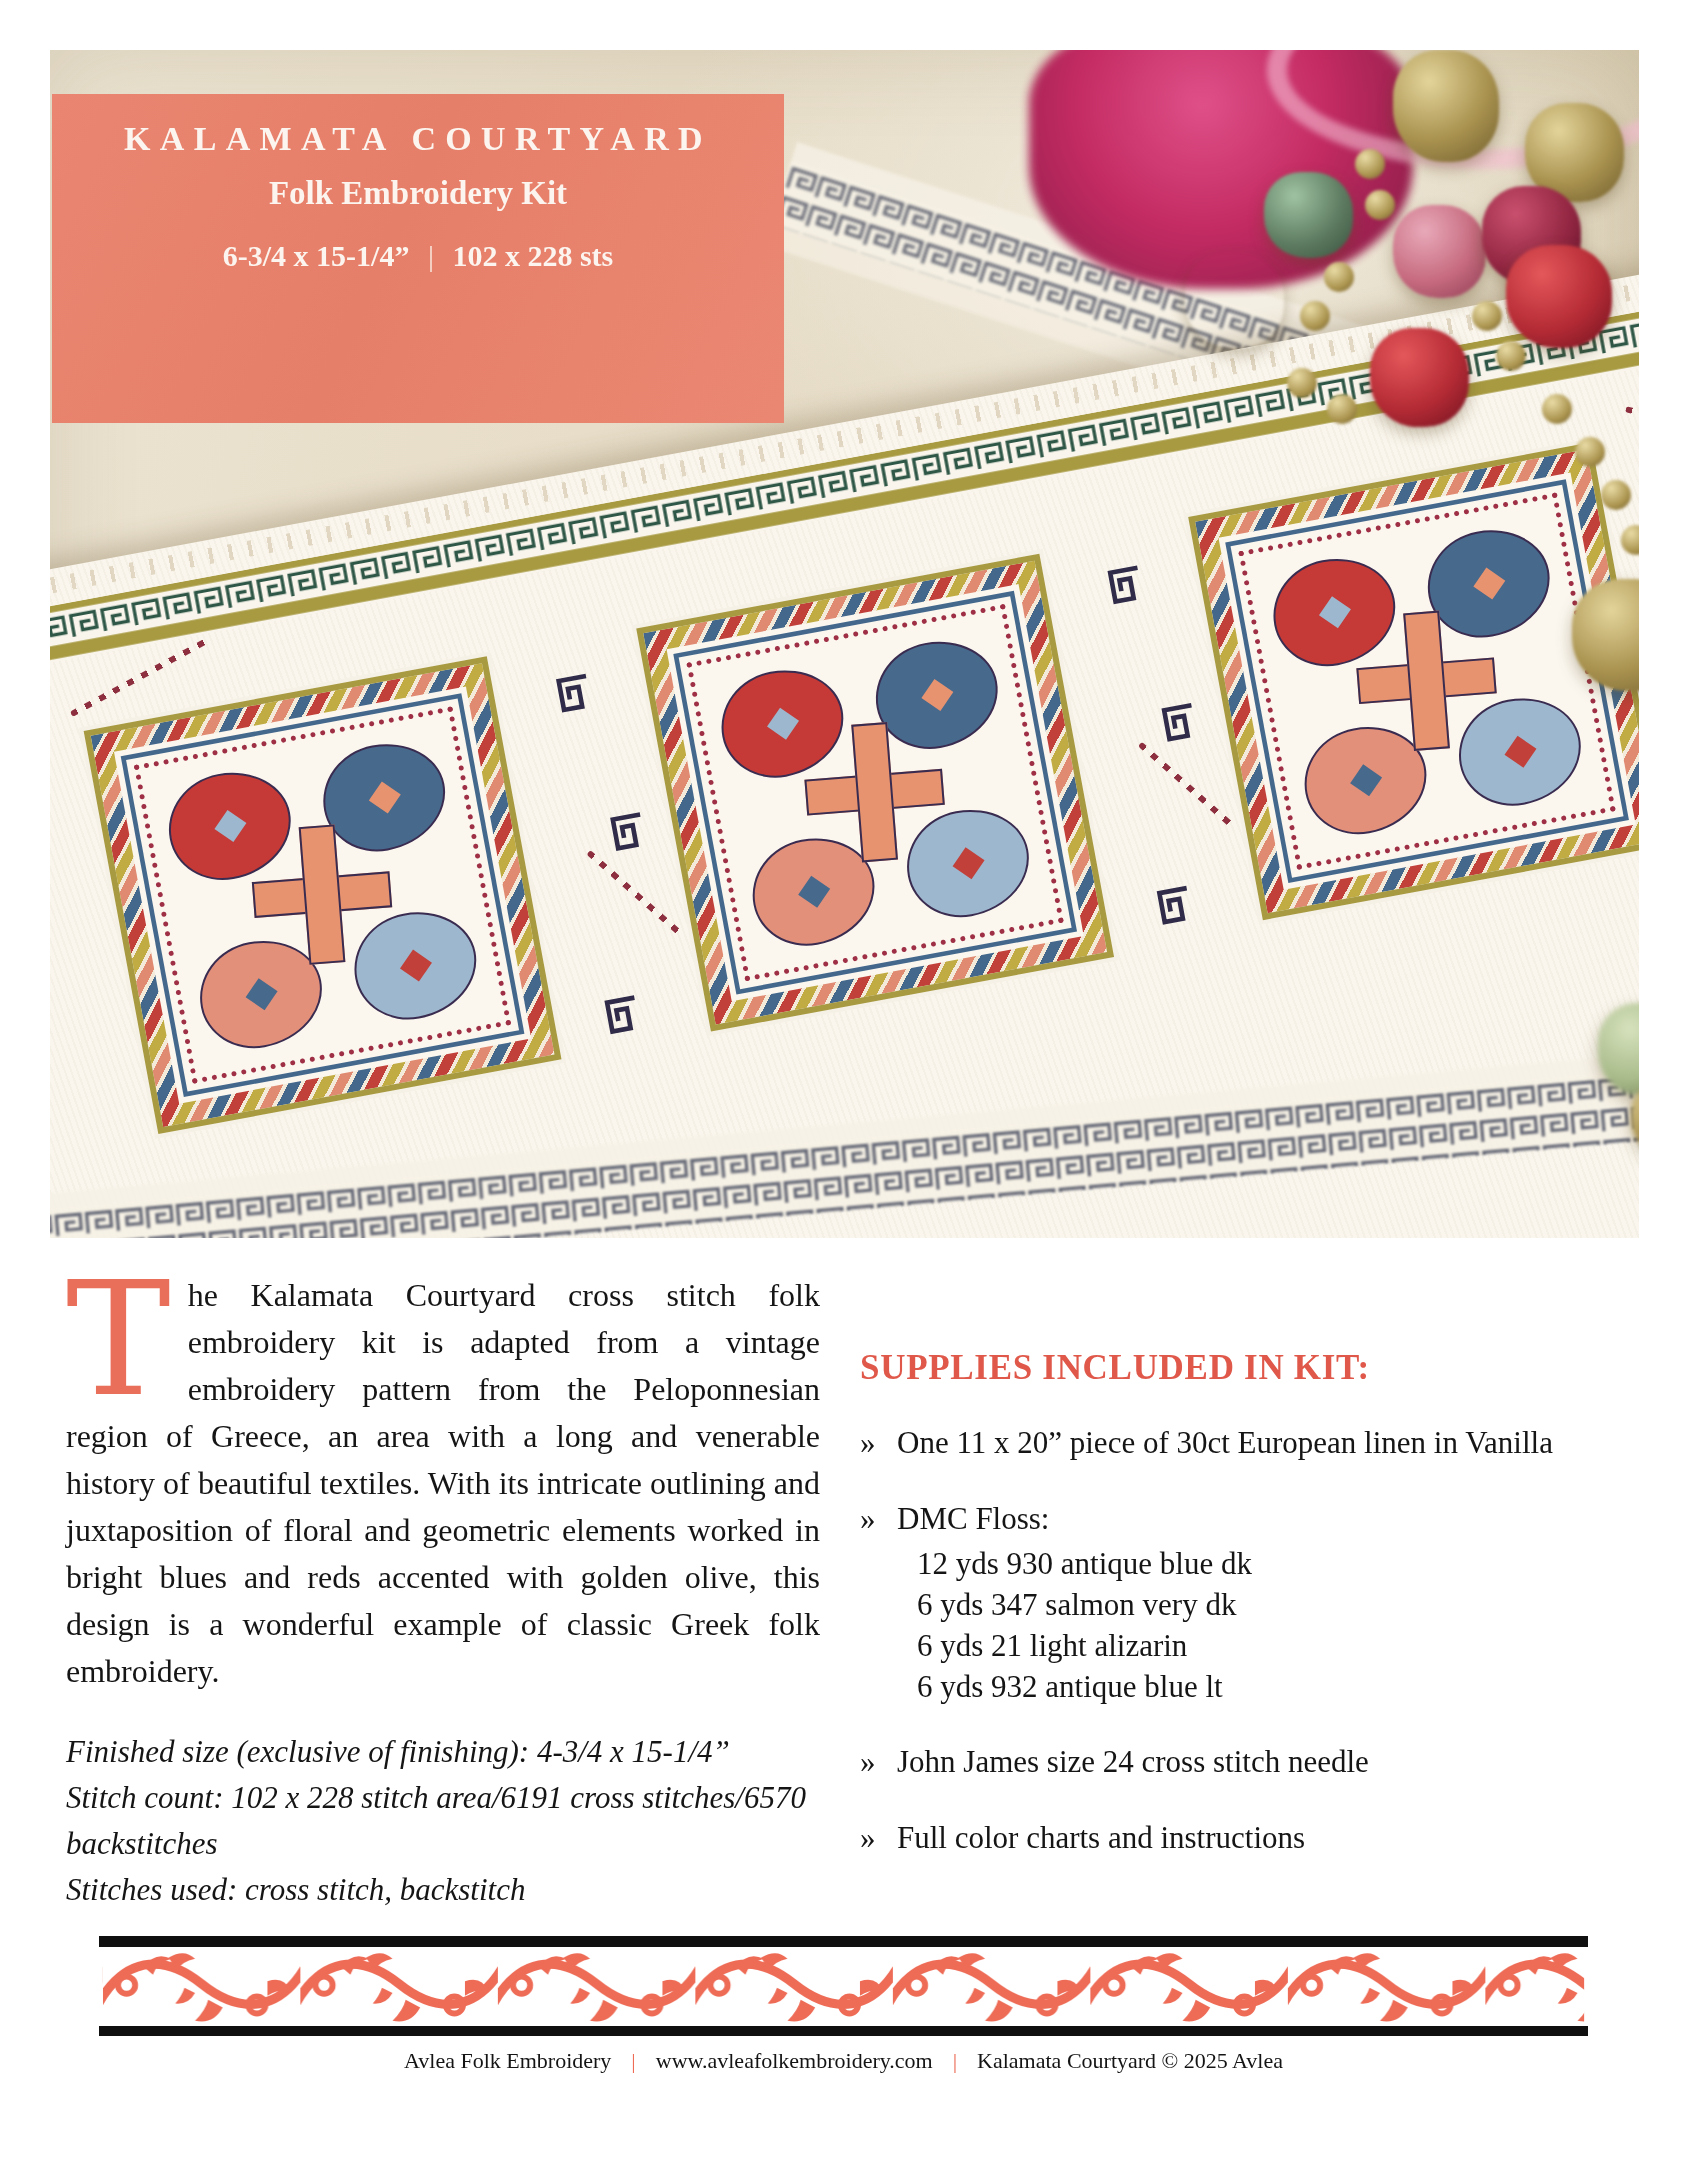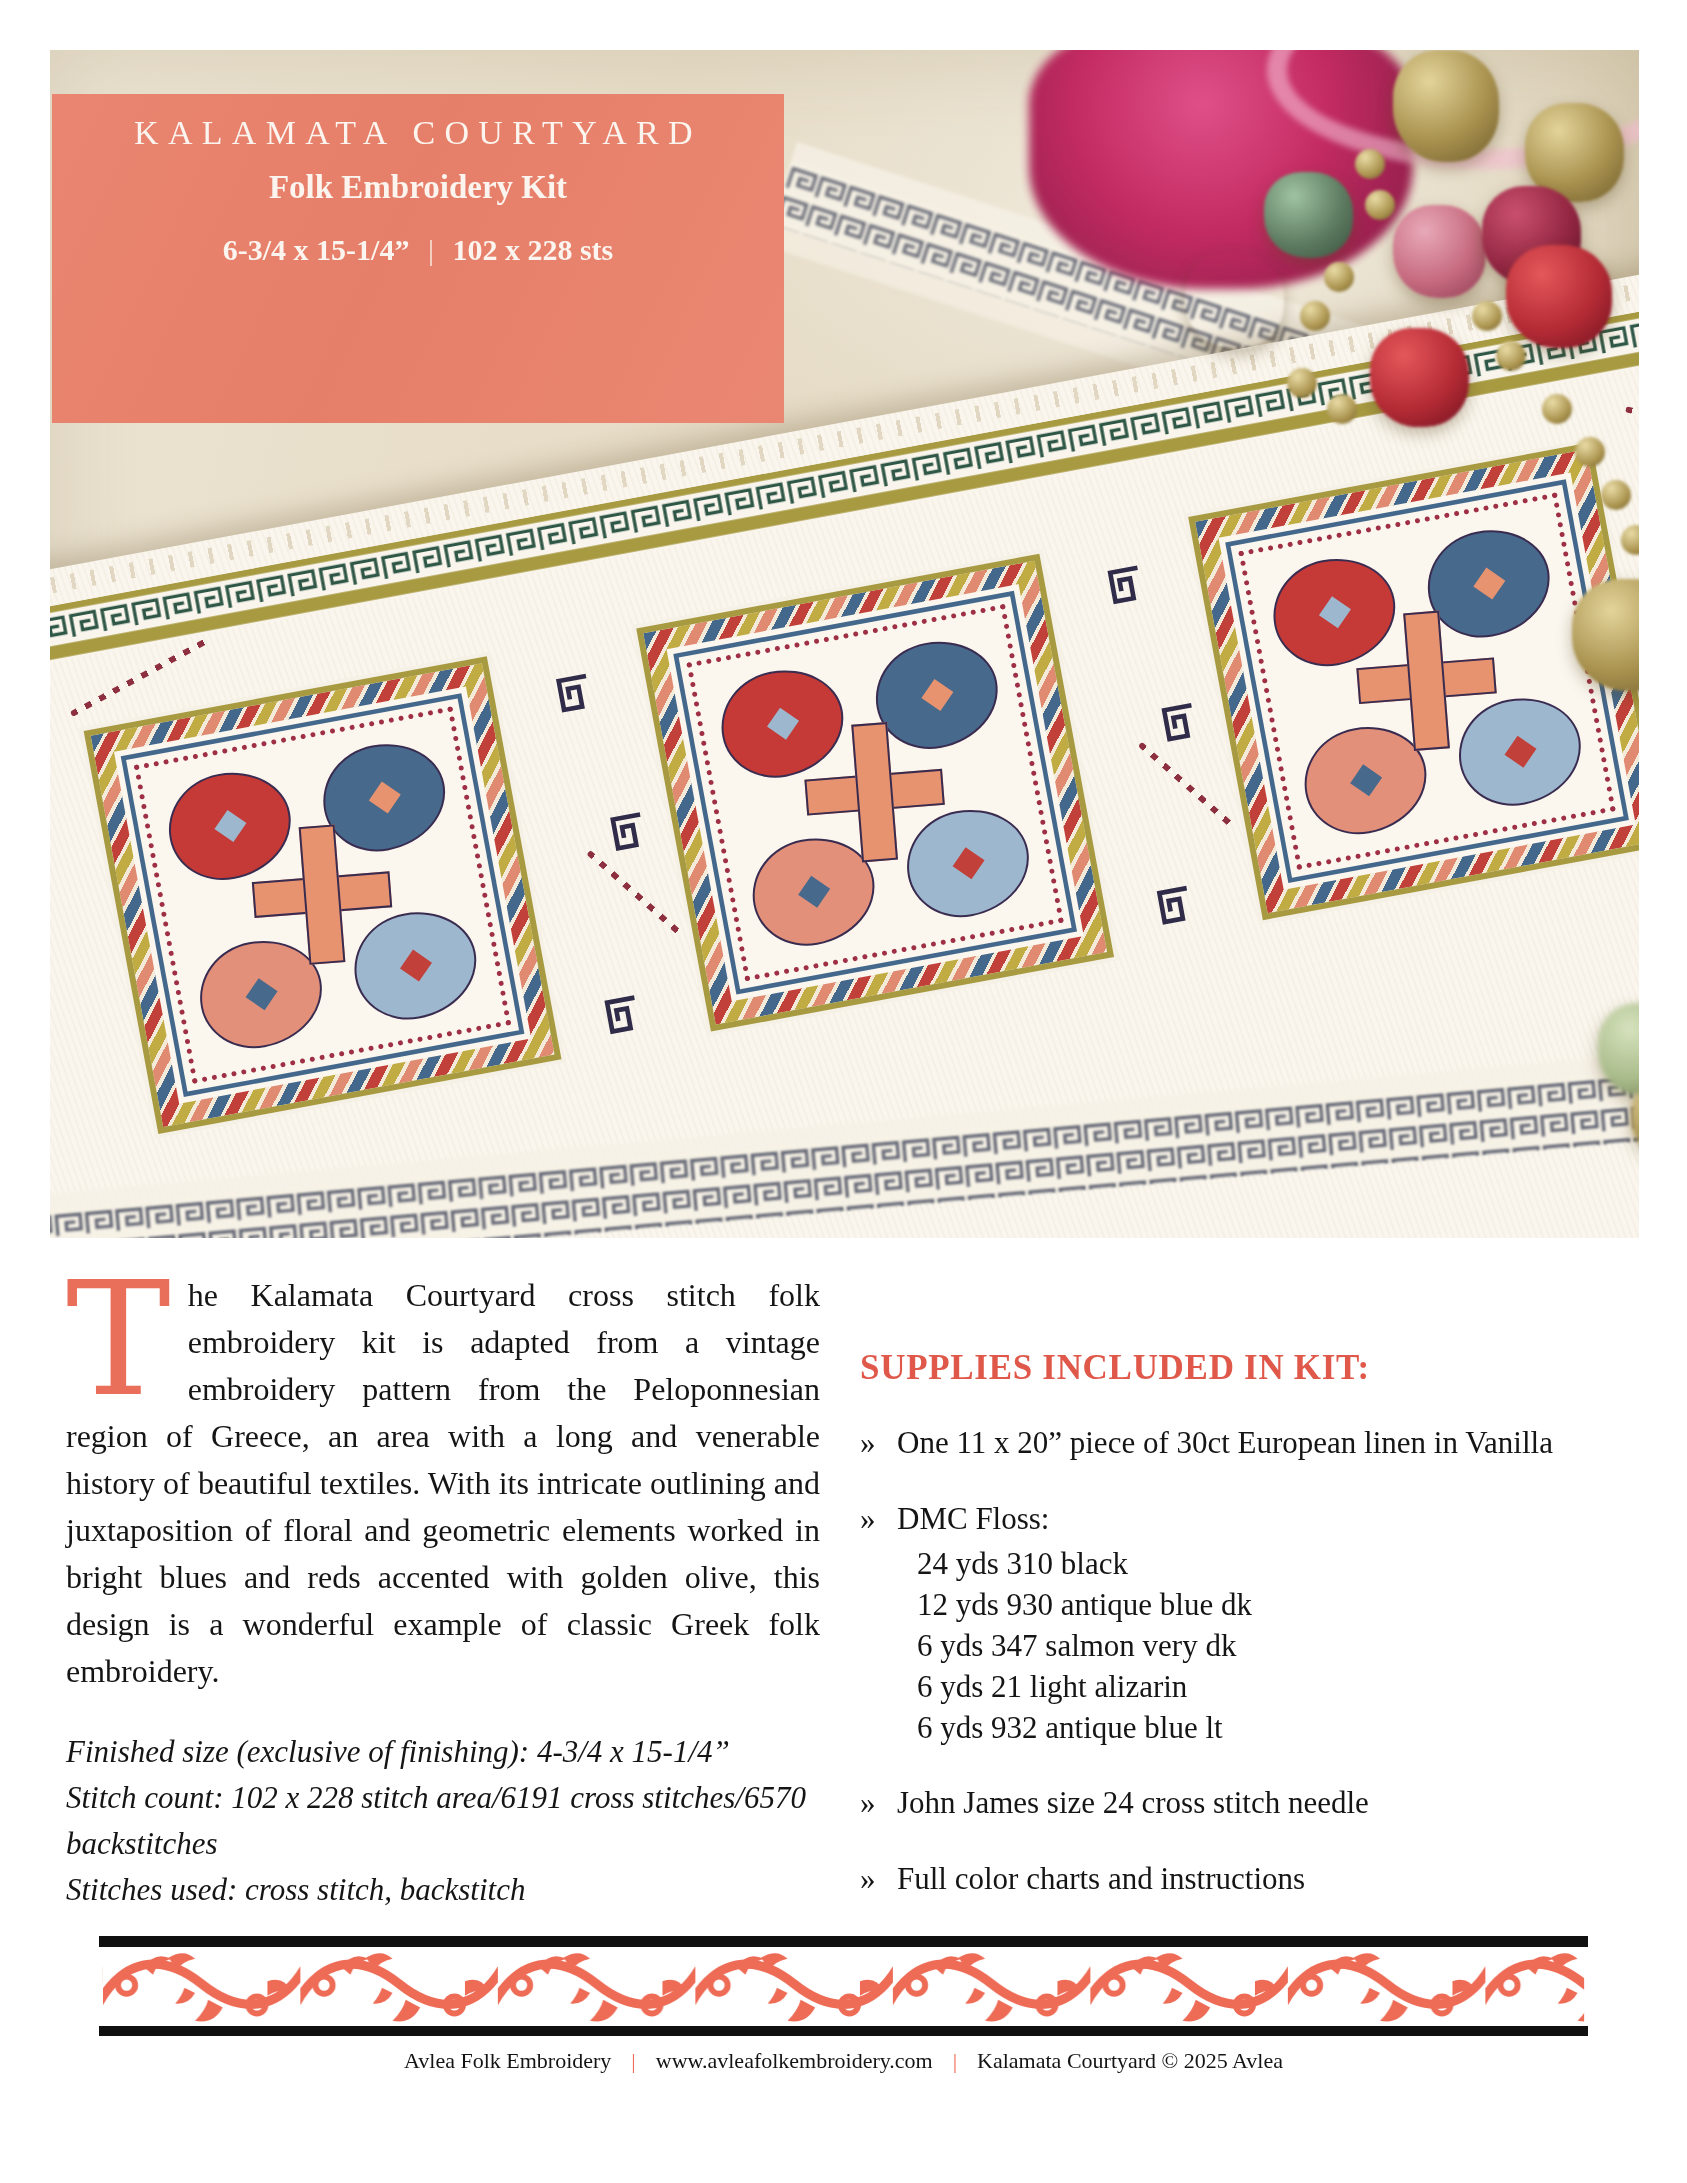--- a/index.html
+++ b/index.html
@@ -129,21 +129,21 @@
   .chain { border-radius:50%; width:30px; height:30px; filter:blur(1.7px);
            background:radial-gradient(circle at 34% 28%, #e9dca6 0%, #ab944f 60%, #6f5c2c 100%); }
 
   
   .title-card {
     left:2px; top:44px; width:732px; height:329px;
     background:linear-gradient(115deg, #e98571 0%, #e67f69 46%, #ea8772 100%);
     color:#fcf5ef; text-align:center; padding-top:16px;
   }
   .brand { font-family:"DejaVu Serif", serif; font-size:167px; line-height:162px; font-weight:400; }
-  .collection { font-size:34px; letter-spacing:9.3px; font-weight:400; margin-top:4px; }
+  .collection { font-size:34px; letter-spacing:9.3px; font-weight:700; margin-top:10px; }
   .kit-type { font-size:33px; font-weight:700; margin-top:17px; }
   .size-line { font-size:30px; font-weight:600; margin-top:26.5px; }
   .size-line .pipe { opacity:.85; padding:0 18.5px; font-weight:400; }
 
   
   .intro { position:absolute; left:66px; top:1272px; width:754px; }
   .body-text { margin:0; font-size:32px; line-height:47px; text-align:justify; }
   .dropcap {
     float:left; color:#ea6f5b; font-size:157px; line-height:118px;
     padding:9.3px 17px 0 0; font-family:"DejaVu Serif", serif;
@@ -332,21 +332,20 @@
 
     <div class="supply-item">
       <span class="bullet">»</span>
       <span>One 11 x 20” piece of 30ct European linen in Vanilla</span>
     </div>
 
     <div class="supply-item">
       <span class="bullet">»</span>
       <span>DMC Floss:</span>
       <div class="sublist">
-        <div class="subline">24 yds 310 black</div>
         <div class="subline">12 yds 930 antique blue dk</div>
         <div class="subline">6 yds 347 salmon very dk</div>
         <div class="subline">6 yds 21 light alizarin</div>
         <div class="subline">6 yds 932 antique blue lt</div>
       </div>
     </div>
 
     <div class="supply-item">
       <span class="bullet">»</span>
       <span>John James size 24 cross stitch needle</span>

